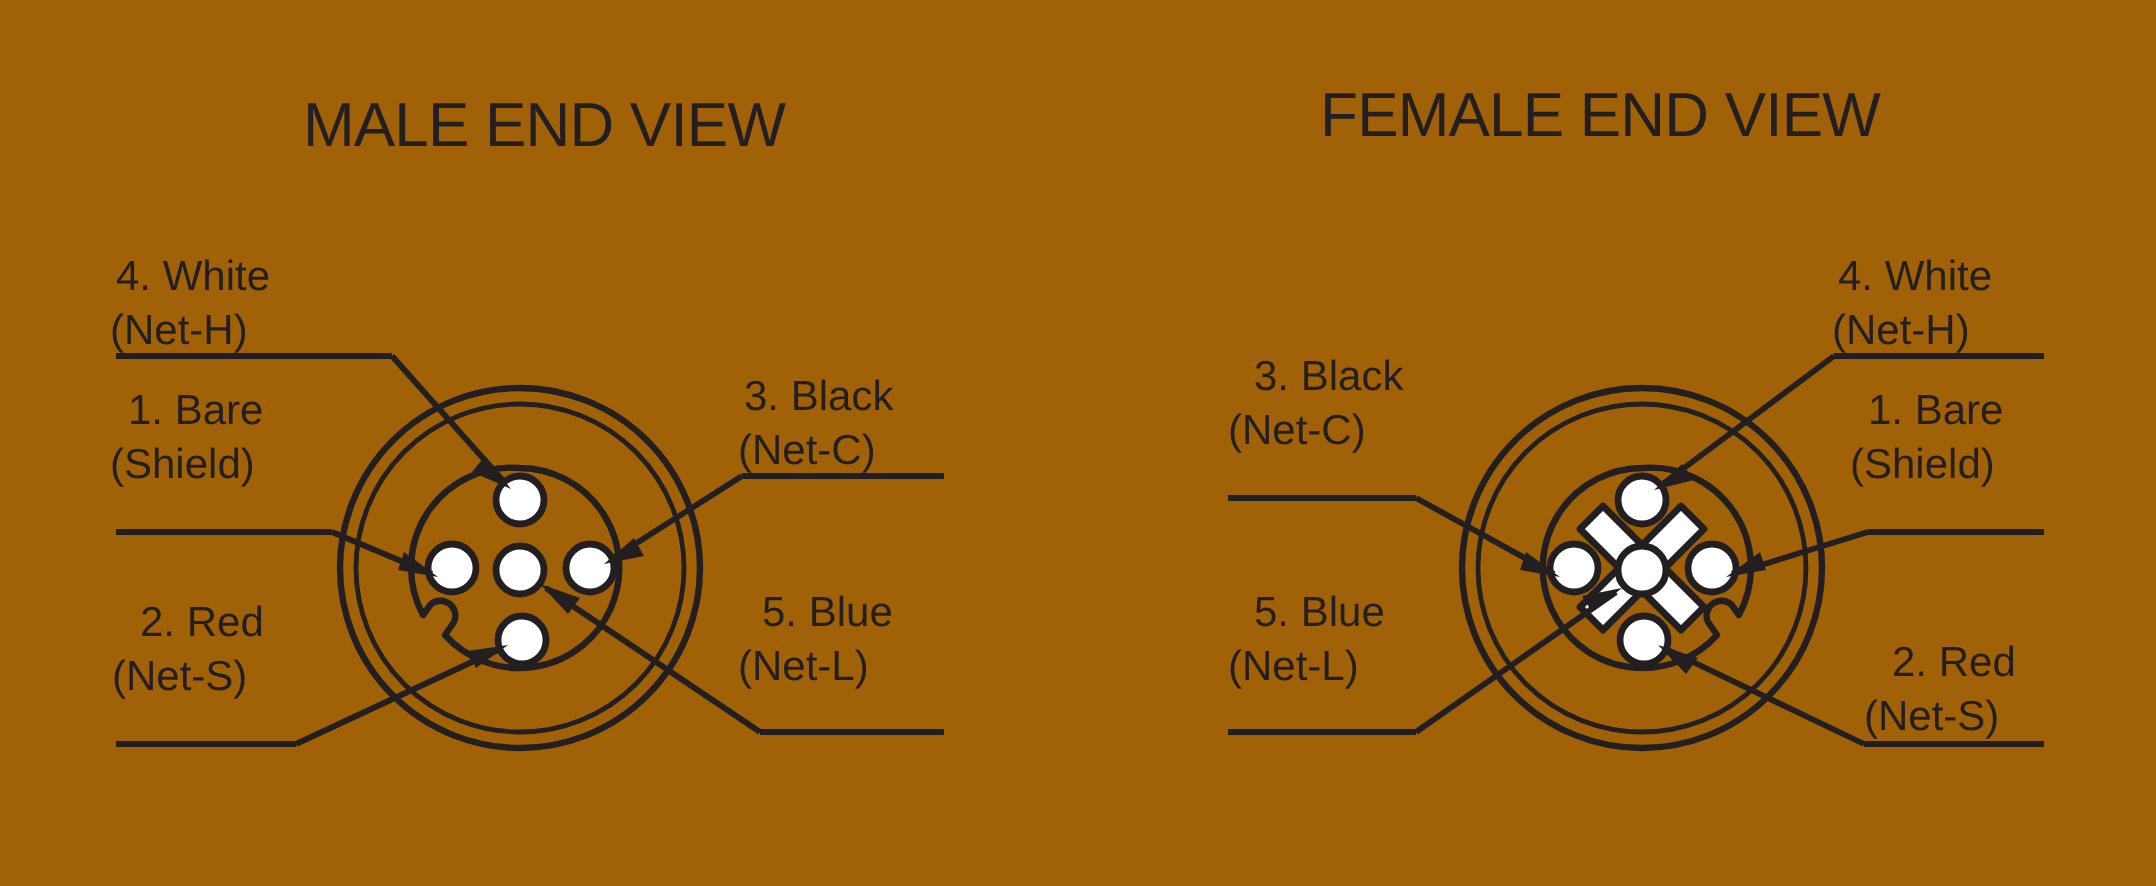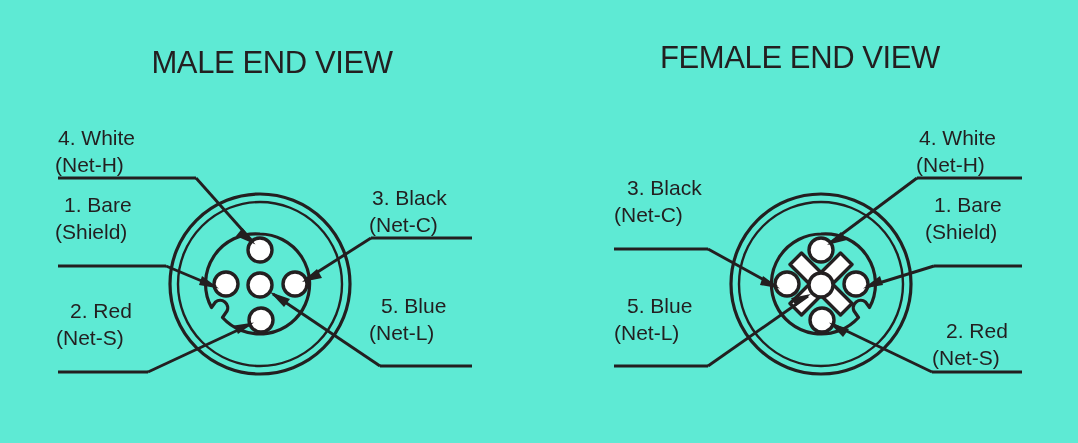--- a/index.html
+++ b/index.html
@@ -4,21 +4,21 @@
 <style>
   html, body {
     margin: 0;
     padding: 0;
     background: #ffffff;
   }
   #page {
     position: relative;
     width: 1078px;
     height: 443px;
-    background: #5eead4;
+    background: #a16207;
     overflow: hidden;
     font-family: "Liberation Sans", sans-serif;
   }
   #diagram-svg {
     position: absolute;
     left: 0;
     top: 0;
     width: 1078px;
     height: 443px;
     display: block;

